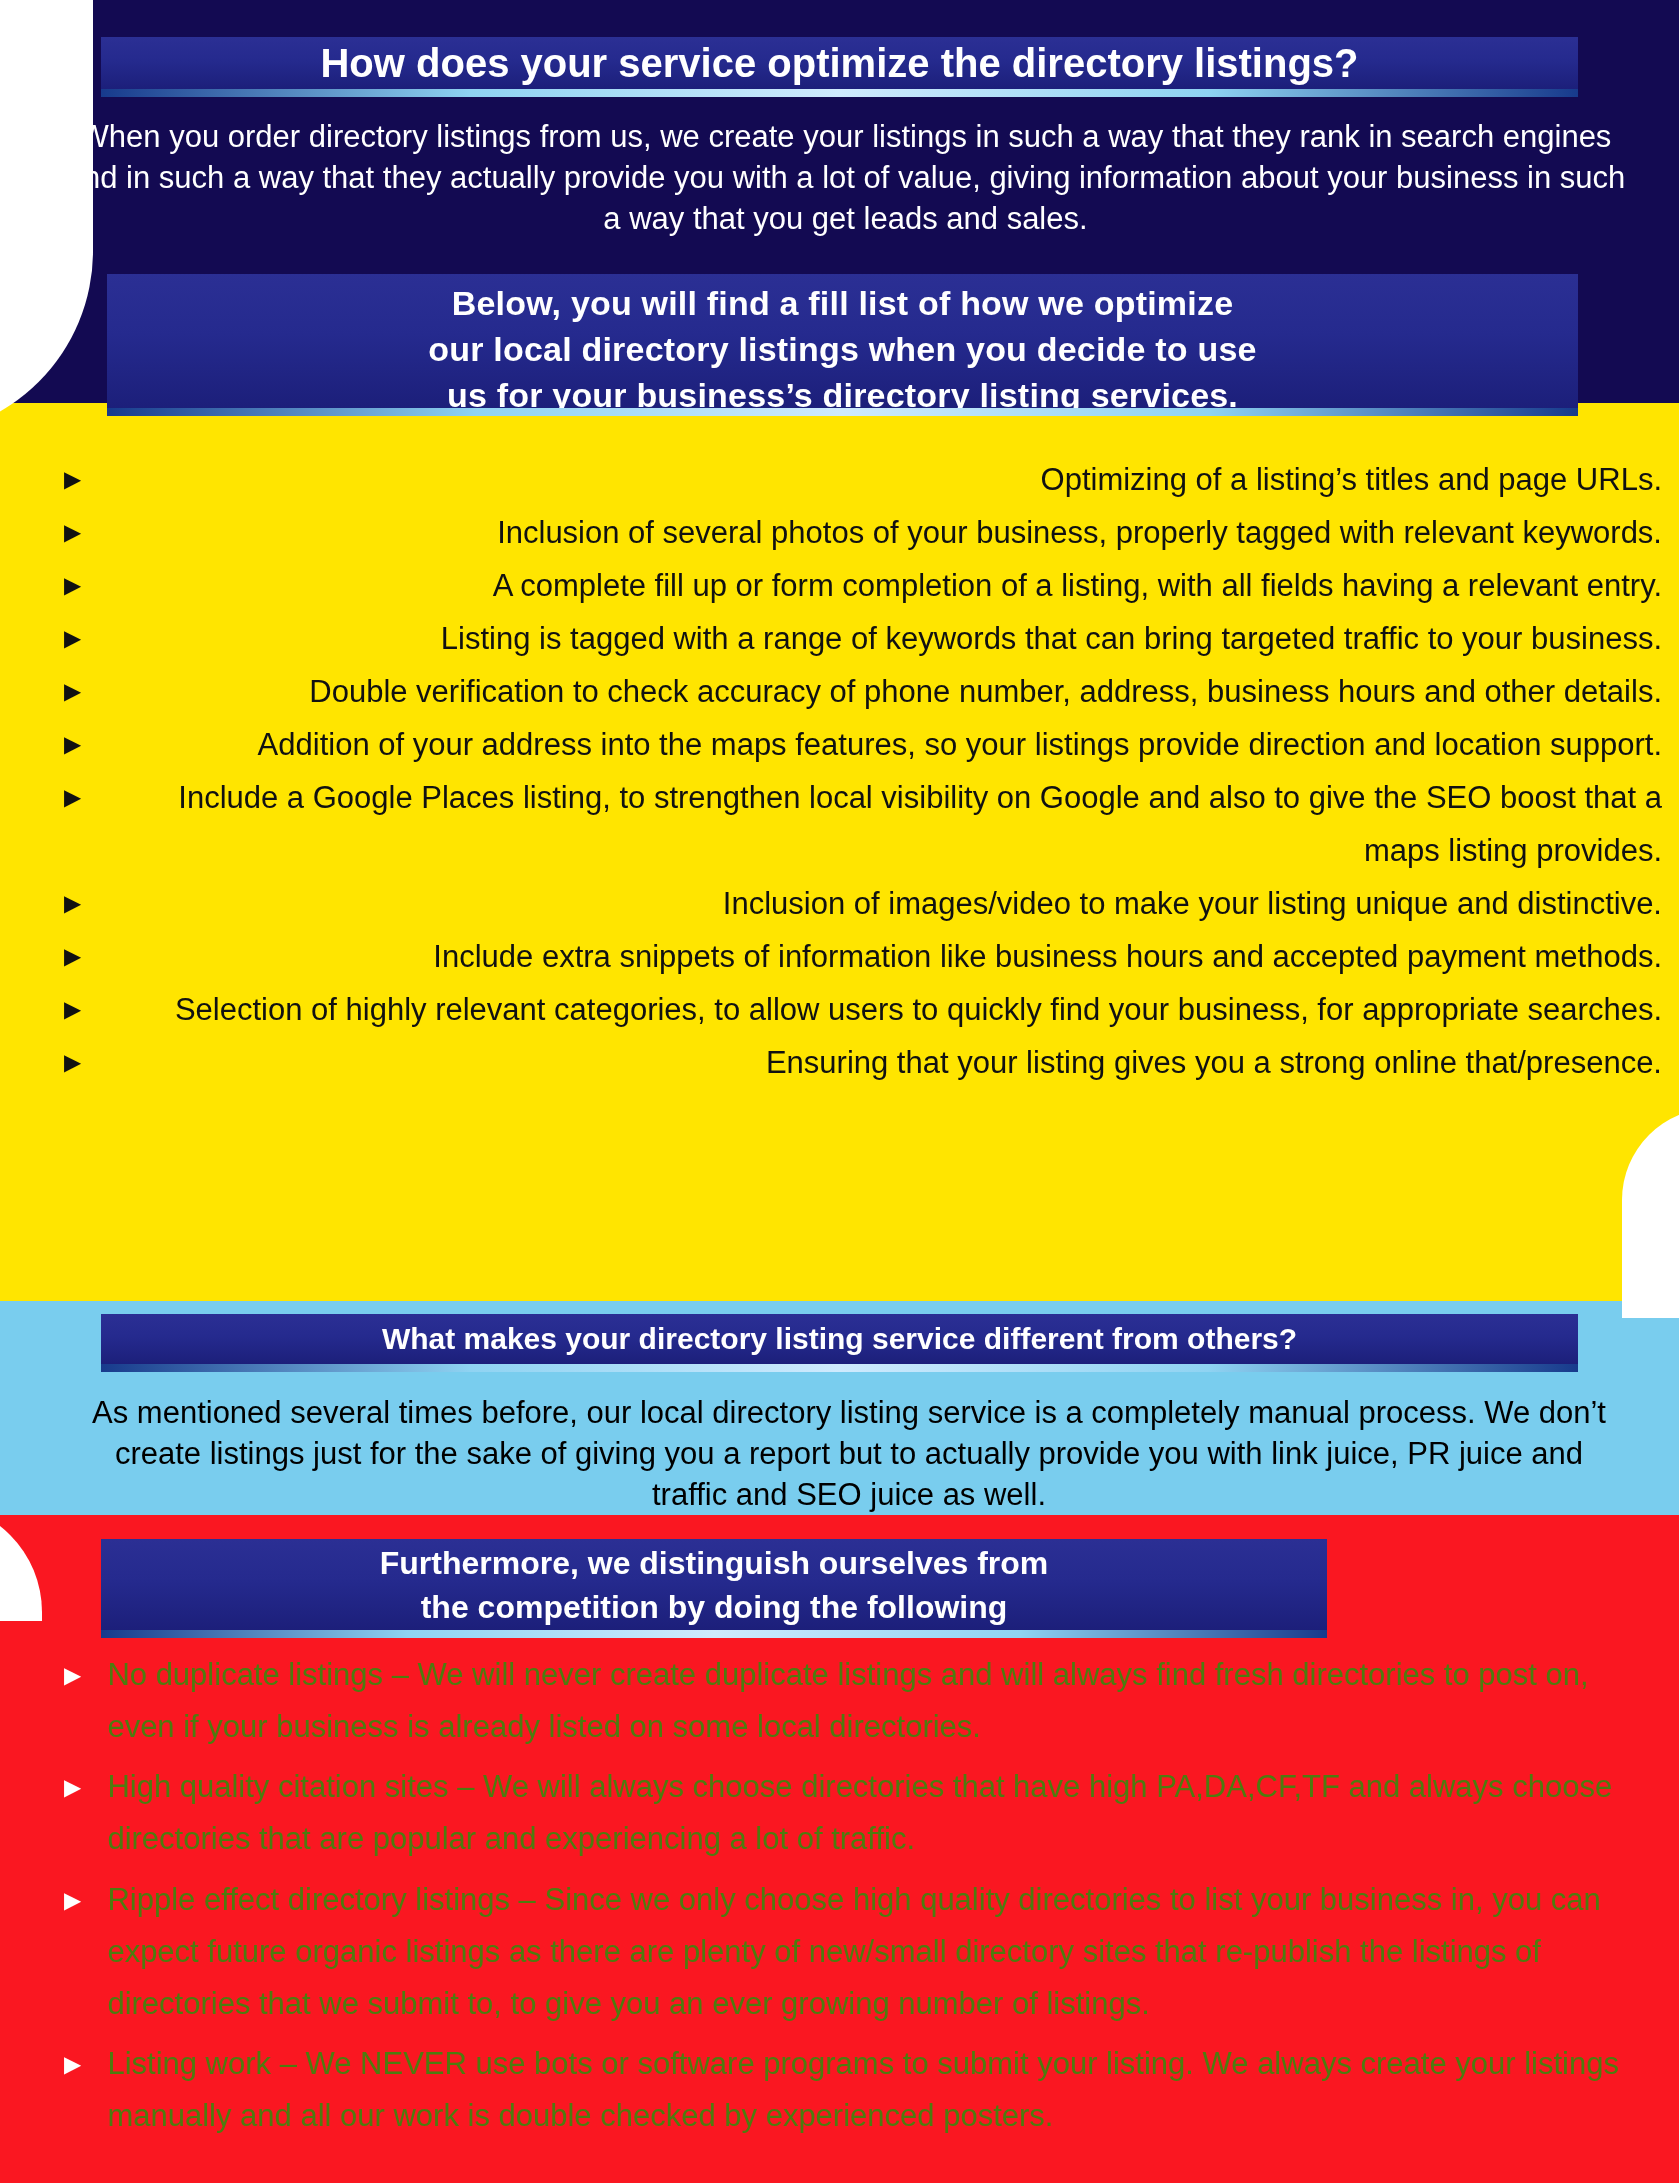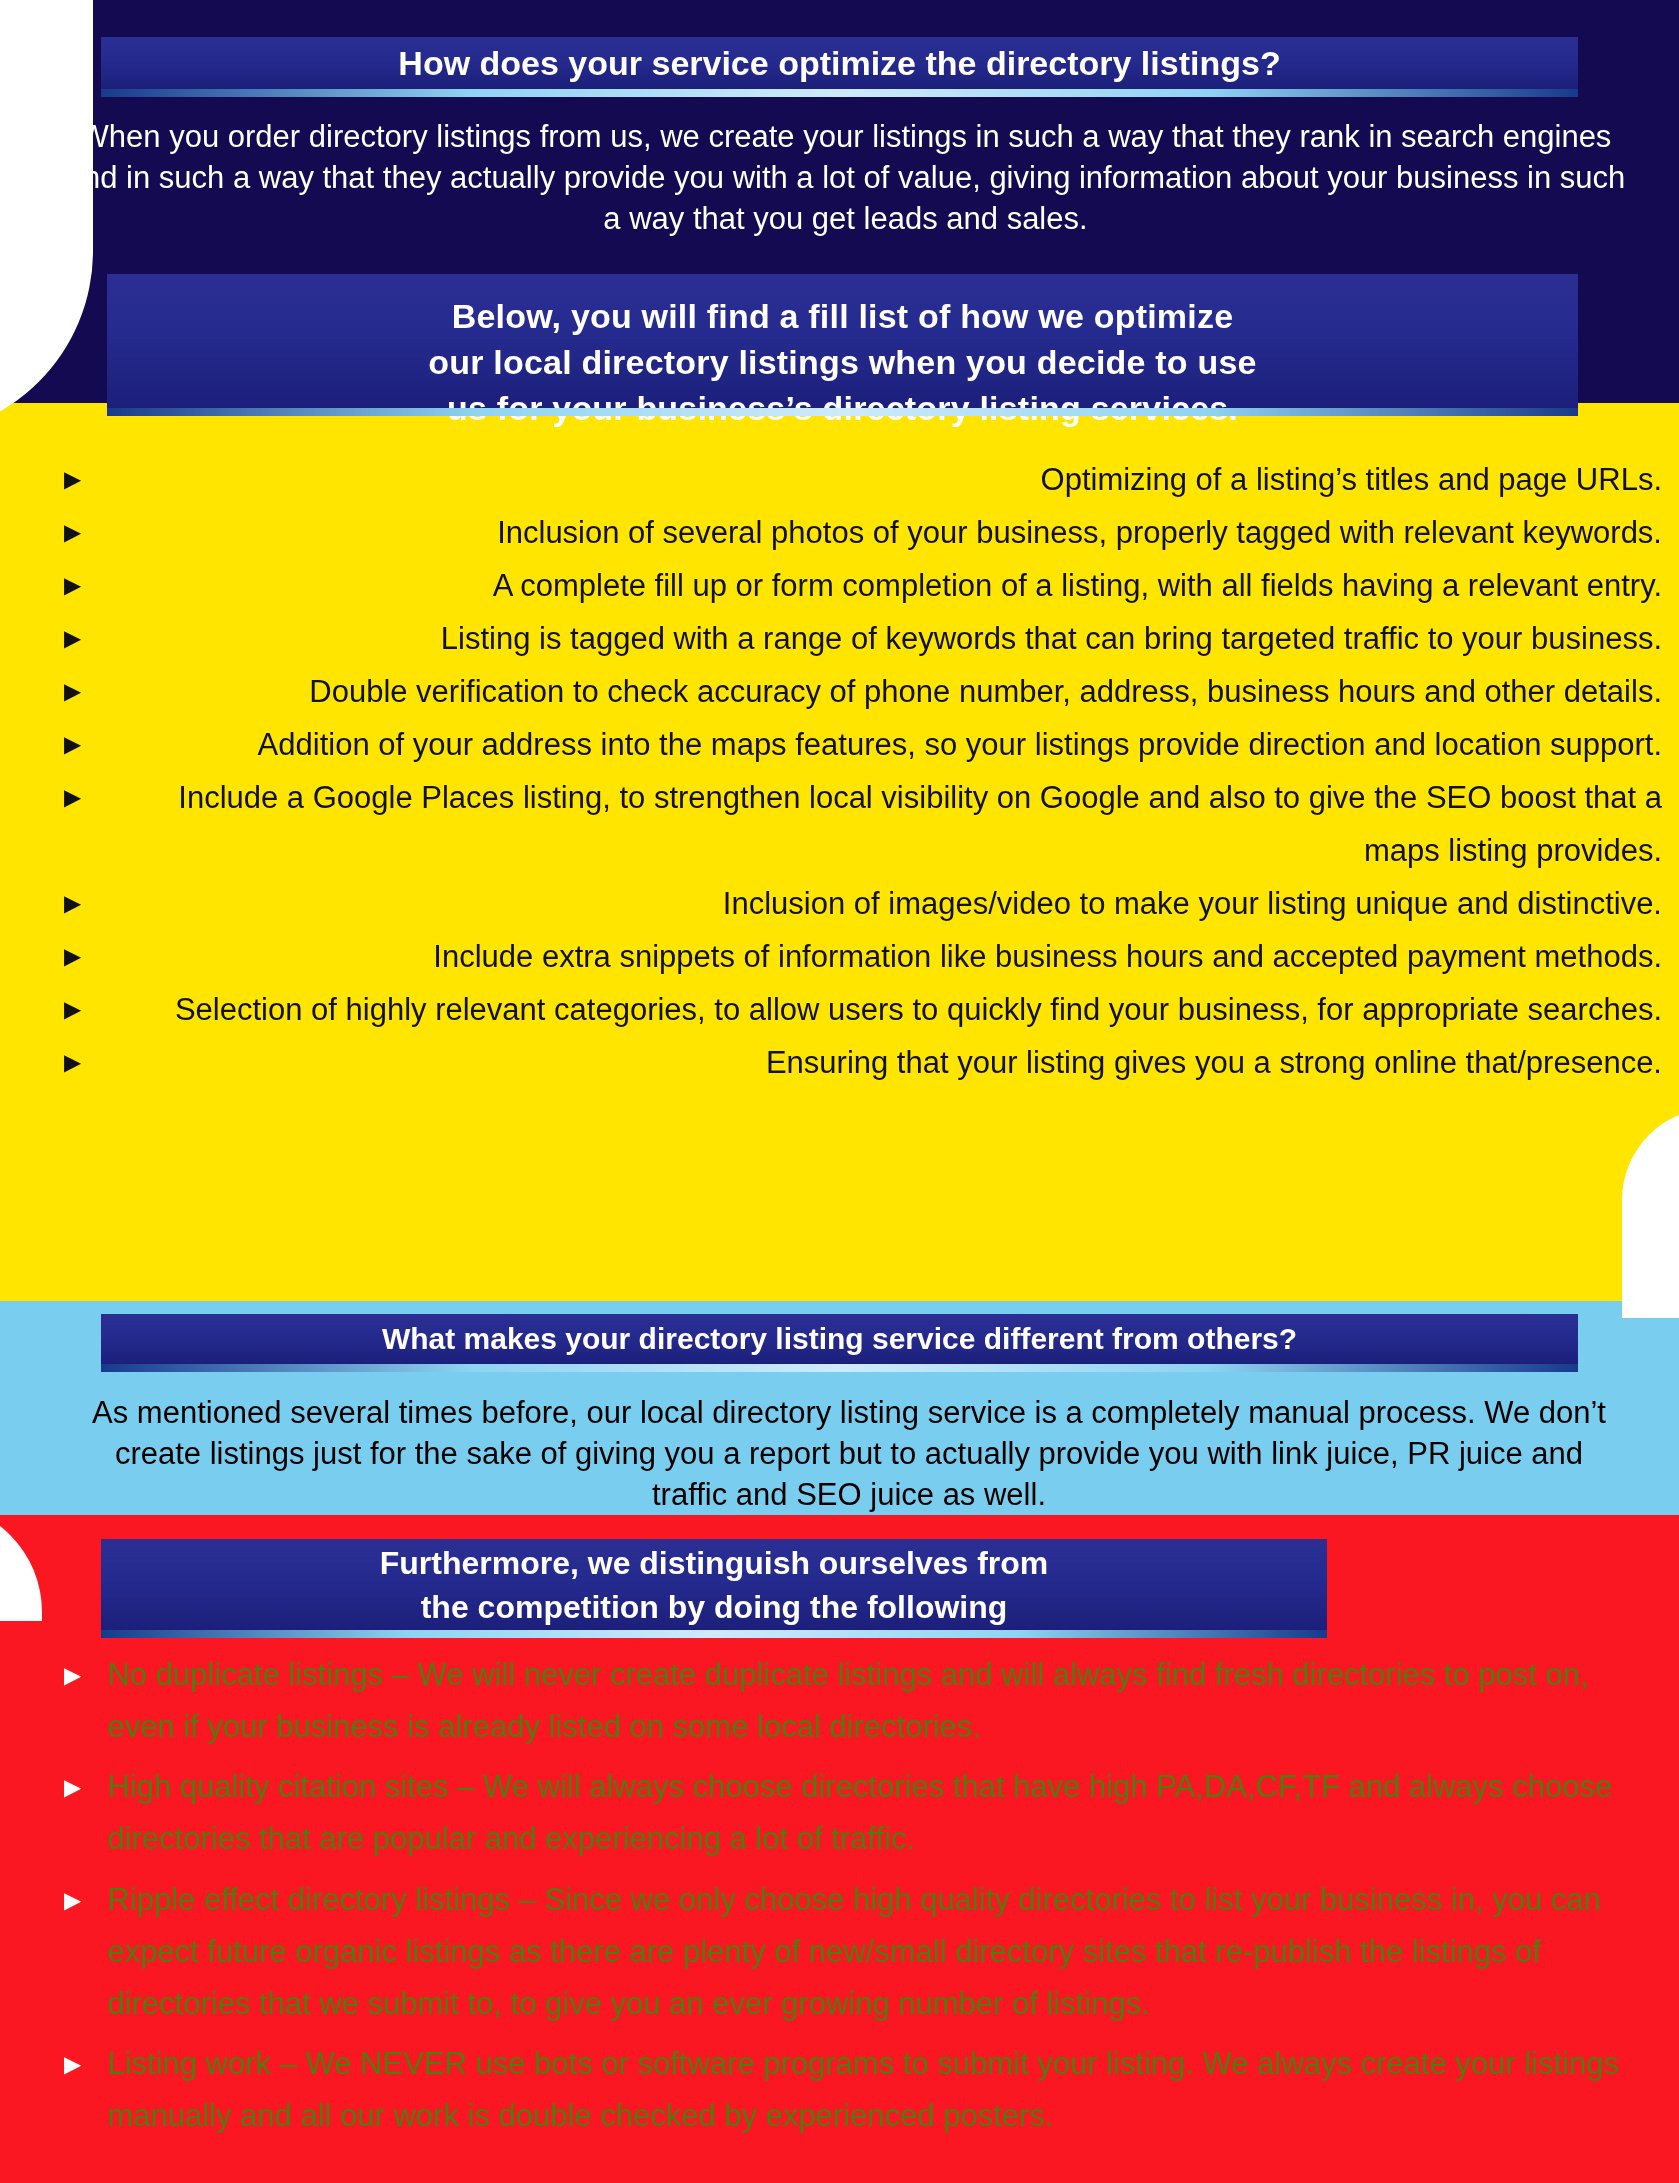--- a/index.html
+++ b/index.html
@@ -88,31 +88,31 @@
     bottom: -7.6px;
     height: 7.6px;
     background: linear-gradient(90deg, #173a8c 0%, #8fd3f2 25%, #cfeafd 50%, #8fd3f2 75%, #173a8c 100%);
   }
 
   #hdr1 {
     left: 101px;
     top: 37px;
     width: 1477px;
     height: 52px;
-    font-size: 34px;
+    font-size: 40px;
     line-height: 52px;
   }
   #hdr2 {
     left: 107px;
     top: 274px;
     width: 1471px;
     height: 134px;
     font-size: 34px;
     line-height: 46px;
-    padding-top: 19px;
+    padding-top: 6px;
     letter-spacing: 0.2px;
   }
   #hdr3 {
     left: 101px;
     top: 1314px;
     width: 1477px;
     height: 50px;
     font-size: 30px;
     line-height: 50px;
   }

